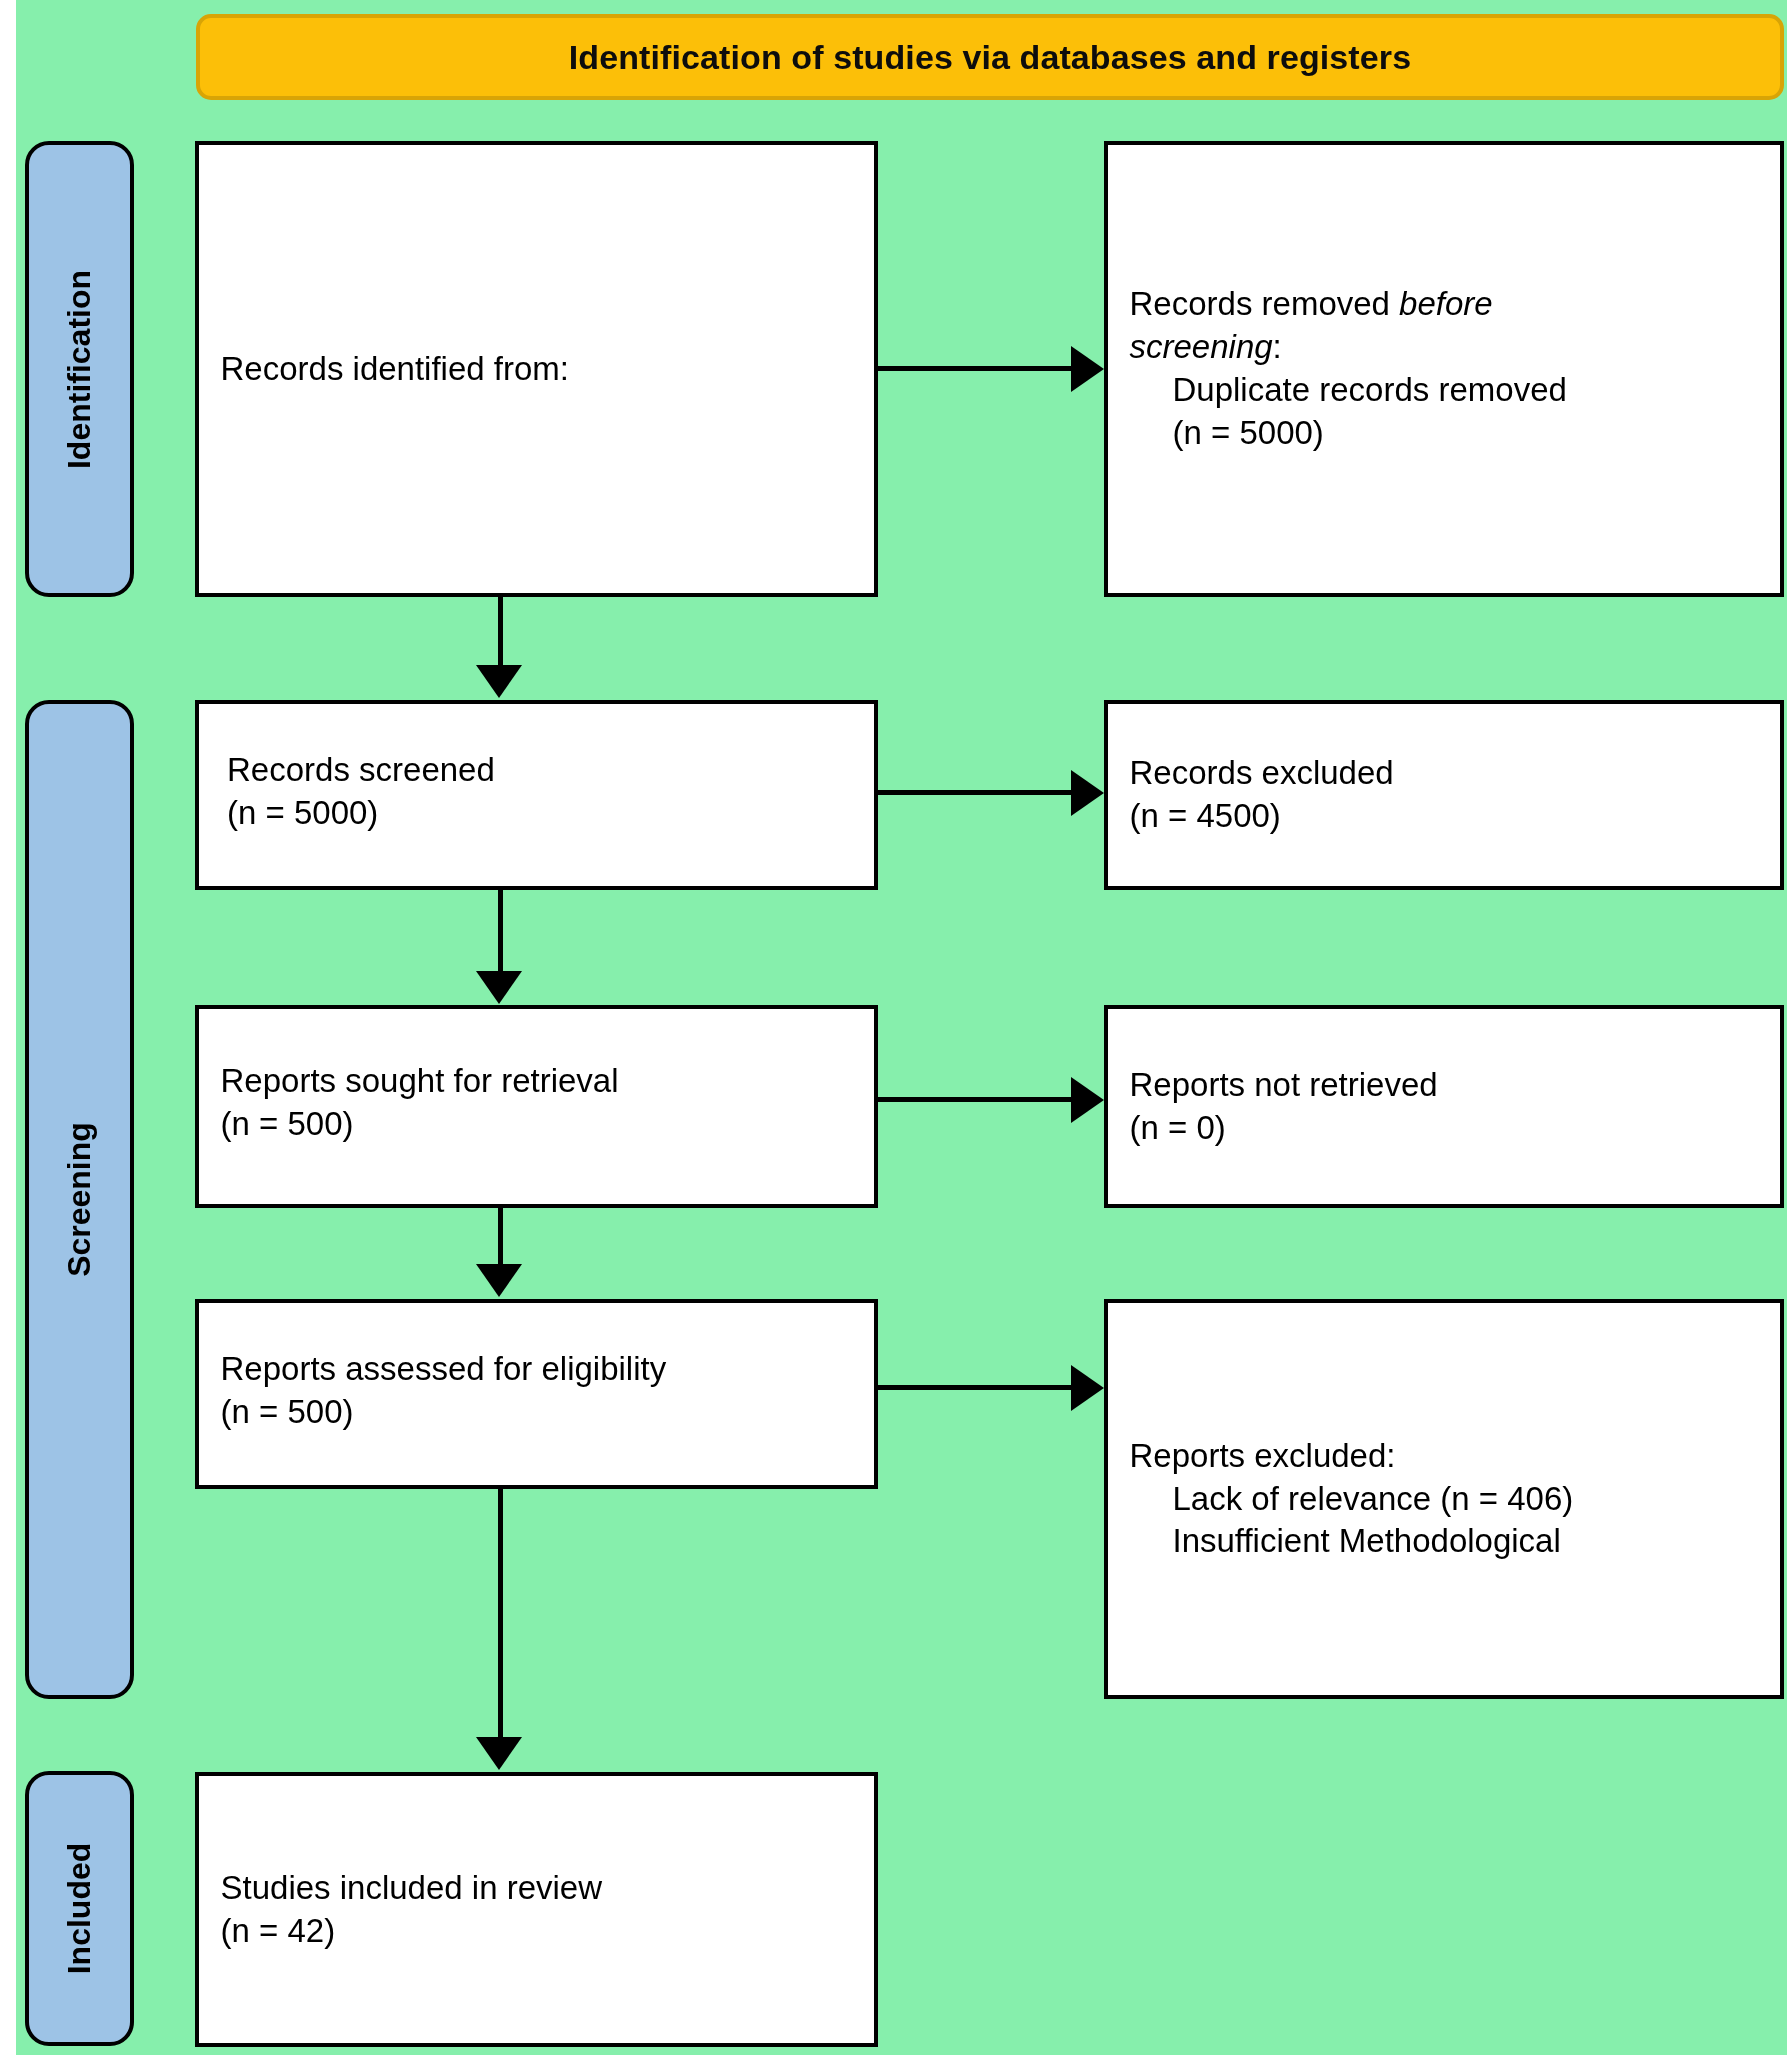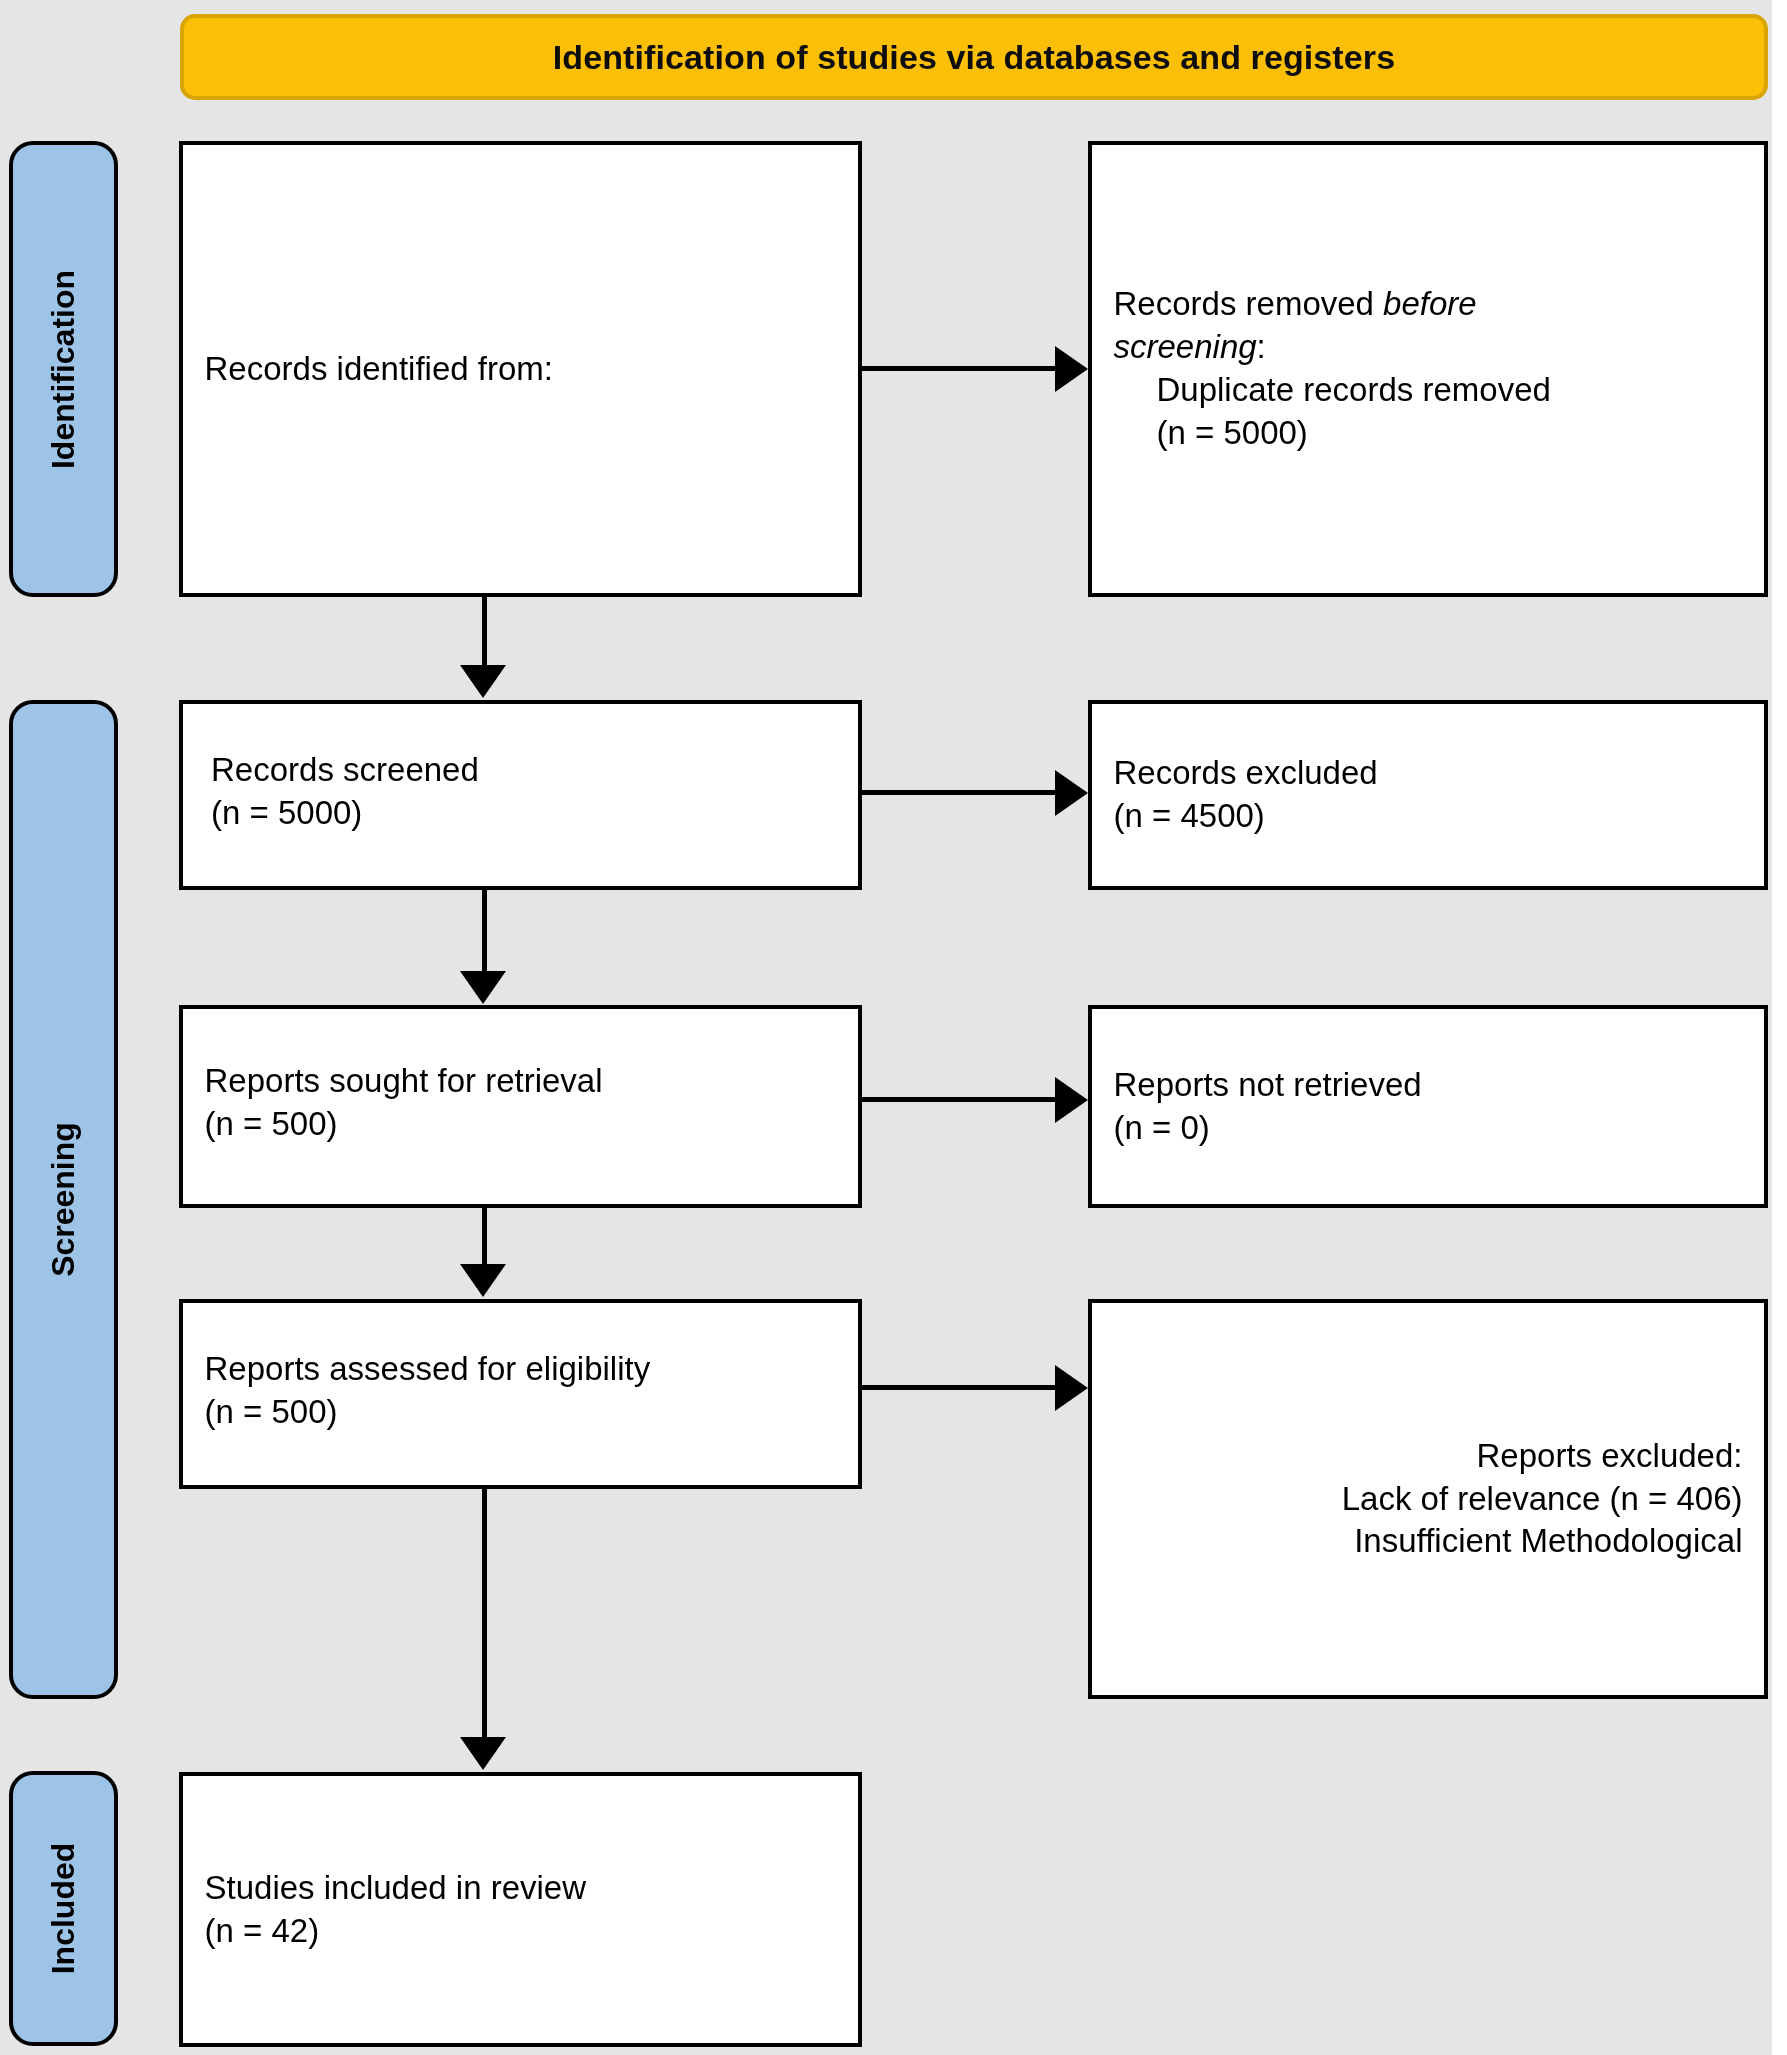--- a/index.html
+++ b/index.html
@@ -7,22 +7,23 @@
     padding: 0;
     background: #ffffff;
   }
   body {
     font-family: "Liberation Sans", sans-serif;
   }
   #prisma-root {
     position: relative;
     width: 1772px;
     height: 2056px;
-    background: #e5e5e5;
+    background: #86efac;
     overflow: hidden;
+    margin-left: 16px;
   }
 
   
   .banner {
     position: absolute;
     left: 180px;
     top: 14px;
     width: 1588px;
     height: 86px;
     background: #FCBF08;
@@ -89,21 +90,21 @@
   #box-identified   { left: 179px;  top: 141px;  width: 683px; height: 456px; }
   #box-removed      { left: 1088px; top: 141px;  width: 680px; height: 456px; }
   
   #box-screened     { left: 179px;  top: 700px; width: 683px; height: 190px; padding-left: 28px; }
   #box-rec-excluded { left: 1088px; top: 700px; width: 680px; height: 190px; }
   
   #box-sought       { left: 179px;  top: 1005px; width: 683px; height: 203px; }
   #box-not-retrieved{ left: 1088px; top: 1005px; width: 680px; height: 203px; }
   
   #box-assessed     { left: 179px;  top: 1299px; width: 683px; height: 190px; }
-  #box-rep-excluded { left: 1088px; top: 1299px; width: 680px; height: 400px; text-align: right; }
+  #box-rep-excluded { left: 1088px; top: 1299px; width: 680px; height: 400px; }
   
   #box-included     { left: 179px;  top: 1772px; width: 683px; height: 275px; }
 
   
   #box-screened  .box-body,
   #box-sought    .box-body,
   #box-assessed  .box-body { margin-top: -6.3px; }
 
   
   .arrow-v-line {

